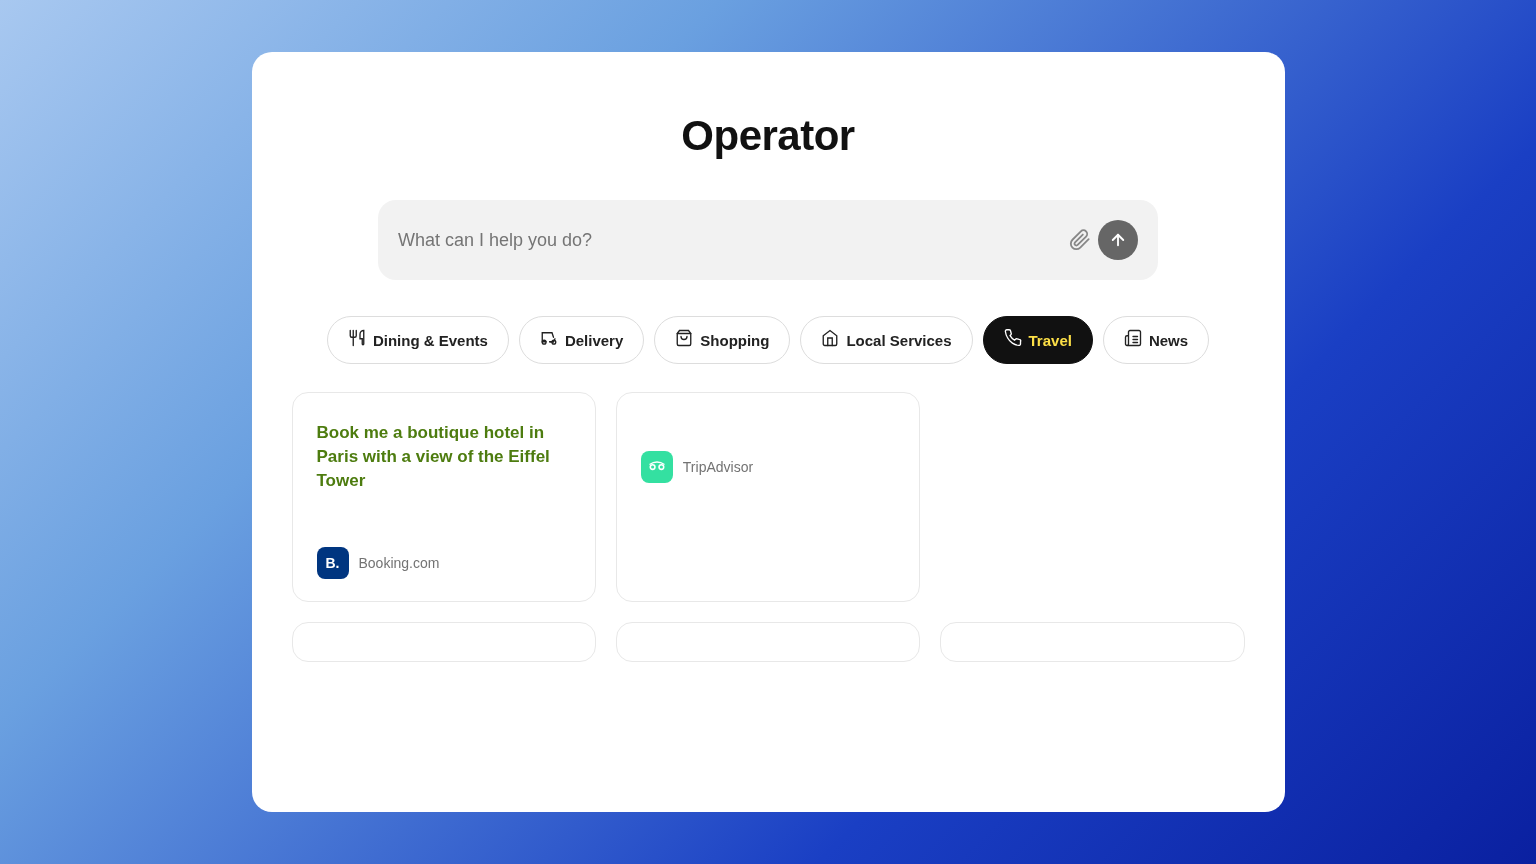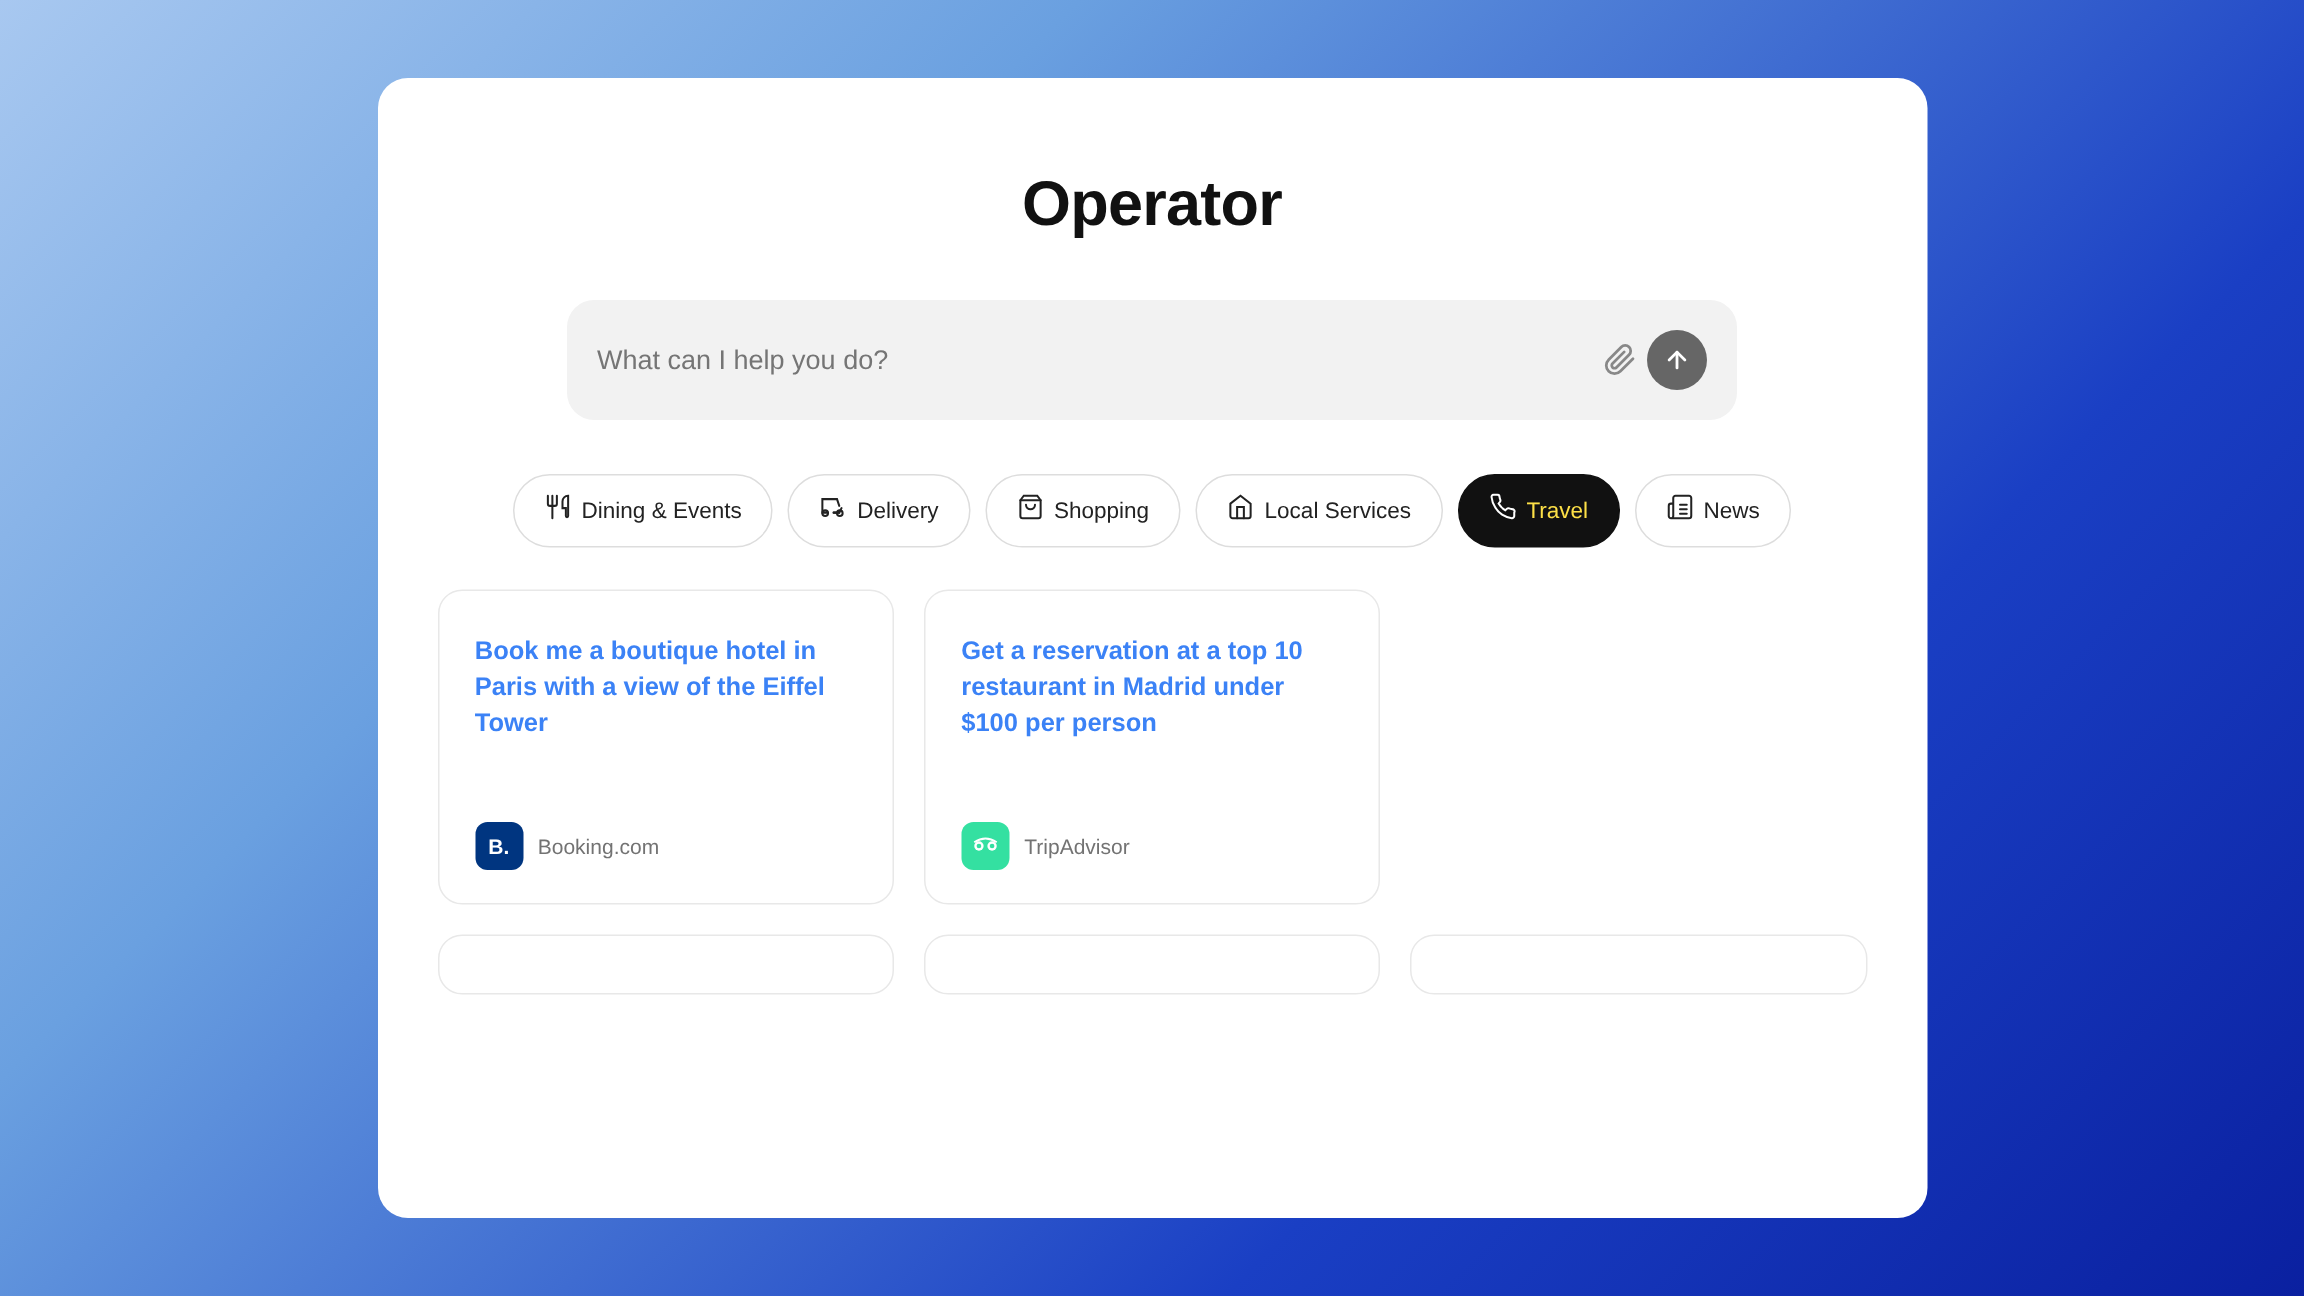--- a/index.html
+++ b/index.html
@@ -97,21 +97,21 @@
     .tab-btn {
       display: flex;
       align-items: center;
       gap: 7px;
       padding: 12px 20px;
       border-radius: 50px;
       border: 1.5px solid #ddd;
       background: #fff;
       cursor: pointer;
       font-size: 15px;
-      font-weight: 400;
+      font-weight: 700;
       color: #222;
       white-space: nowrap;
     }
 
     .tab-btn.active {
       background: #111;
       color: #fde047;
       border-color: #111;
     }
 
@@ -135,21 +135,21 @@
       display: flex;
       flex-direction: column;
       justify-content: space-between;
       min-height: 210px;
       cursor: pointer;
     }
 
     .card-text {
       font-size: 17px;
       font-weight: 600;
-      color: #3b82f6;
+      color: #4d7c0f;
       line-height: 1.4;
       flex: 1;
     }
 
     .card-footer {
       display: flex;
       align-items: center;
       gap: 10px;
       margin-top: 30px;
     }
@@ -300,21 +300,20 @@
 
     <div class="card">
       <p class="card-text">Book me a boutique hotel in Paris with a view of the Eiffel Tower</p>
       <div class="card-footer">
         <div class="brand-logo booking">B.</div>
         <span class="brand-name">Booking.com</span>
       </div>
     </div>
 
     <div class="card">
-      <p class="card-text">Get a reservation at a top 10 restaurant in Madrid under $100 per person</p>
       <div class="card-footer">
         <div class="brand-logo tripadvisor">
           <svg width="20" height="20" viewBox="0 0 32 32" fill="white">
             <circle cx="9" cy="16" r="5"></circle>
             <circle cx="23" cy="16" r="5"></circle>
             <circle cx="9" cy="16" r="2.5" fill="#34e0a1"></circle>
             <circle cx="23" cy="16" r="2.5" fill="#34e0a1"></circle>
             <path d="M4 12 Q16 4 28 12" stroke="white" stroke-width="2" fill="none"></path>
           </svg>
         </div>

